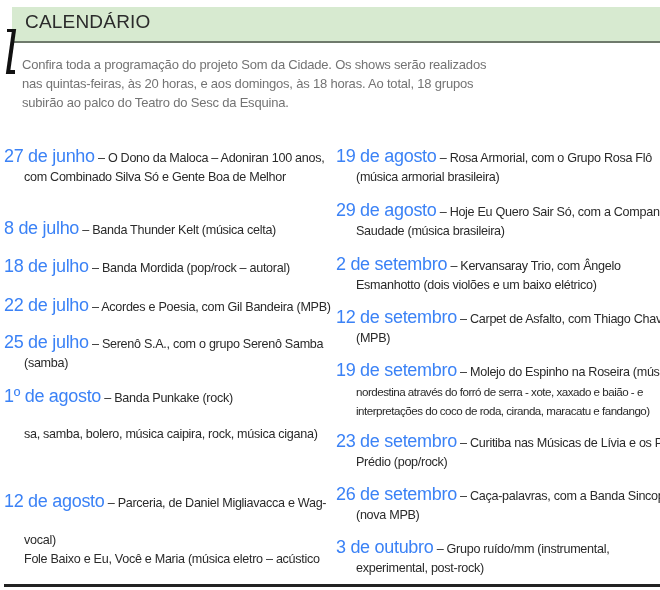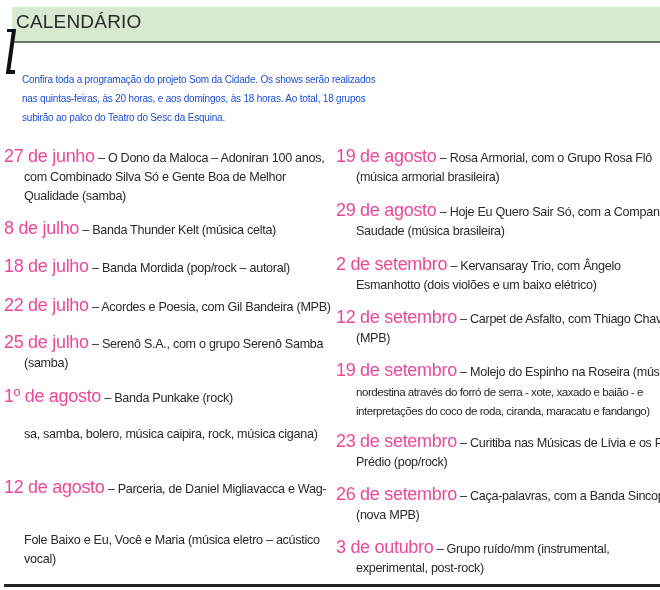--- a/index.html
+++ b/index.html
@@ -1,28 +1,28 @@
 <!DOCTYPE html>
 <html><head>
   <meta charset="utf-8">
   <style>
     html, body { margin: 0; padding: 0; background: #ffffff; }
     body { width: 660px; height: 590px; position: relative; overflow: hidden; font-family: "Liberation Sans", "DejaVu Sans", sans-serif; color: #2a2a2a; }
     .header-bar { position: absolute; left: 12px; top: 7px; width: 648px; height: 34px; background: #d7ead0; border-bottom: 2px solid #6f7a6c; }
-    .header-title { position: absolute; left: 16px; top: 11px; font-size: 19px; letter-spacing: 0.2px; color: #2b2b2b; }
+    .header-title { position: absolute; left: 25px; top: 11px; font-size: 19px; letter-spacing: 0.2px; color: #2b2b2b; }
     .bracket { position: absolute; left: 7px; top: 29px; width: 6px; height: 45px; }
     .bracket-top { position: absolute; left: 0; top: 0; width: 6px; height: 3px; background: #111; }
     .bracket-bar { position: absolute; left: 2px; top: 0; width: 4px; height: 45px; background: #111; transform: skewX(-8deg); }
     .bracket-bot { position: absolute; left: 0; top: 41px; width: 8px; height: 4px; background: #111; }
-    .intro { position: absolute; left: 22px; top: 70px; width: 540px; font-size: 10px; line-height: 19px; color: #1d4ed8; letter-spacing: -0.2px; }
+    .intro { position: absolute; left: 22px; top: 55px; width: 540px; font-size: 13px; line-height: 19px; color: #737373; letter-spacing: -0.2px; }
     .col { position: absolute; top: 147px; }
     .col-left { left: 4px; width: 336px; }
     .col-right { left: 336px; width: 324px; }
     .event { position: absolute; left: 0; font-size: 12.6px; line-height: 19px; color: #2a2a2a; letter-spacing: -0.3px; }
-    .event .date { color: #ec4899; font-size: 18px; letter-spacing: -0.3px; margin-top: 24px; }
+    .event .date { color: #3b82f6; font-size: 18px; letter-spacing: -0.3px; margin-top: 24px; }
     .event .dash { color: #2a2a2a; }
     .event .line1 { white-space: nowrap; }
     .event .cont { padding-left: 20px; white-space: nowrap; }
     .bottom-rule { position: absolute; left: 4px; top: 584px; width: 656px; height: 3px; background: #222; }
   </style>
 </head>
 <body>
 
 <div class="header-bar"></div>
 <div class="header-title">CALENDÁRIO</div>
@@ -36,47 +36,46 @@
 <div class="intro">
   <div>Confira toda a programação do projeto Som da Cidade. Os shows serão realizados</div>
   <div>nas quintas-feiras, às 20 horas, e aos domingos, às 18 horas. Ao total, 18 grupos</div>
   <div>subirão ao palco do Teatro do Sesc da Esquina.</div>
 </div>
 
 <div class="col col-left">
   <div class="event" style="top:0px">
     <div class="line1"><span class="date">27 de junho</span> <span class="dash">–</span> <span>O Dono da Maloca – Adoniran 100 anos,</span></div>
     <div class="cont">com Combinado Silva Só e Gente Boa de Melhor</div>
-    <div class="cont">Qualidade (samba)</div>
   </div>
   <div class="event" style="top:72px">
     <div class="line1"><span class="date">8 de julho</span> <span class="dash">–</span> <span>Banda Thunder Kelt (música celta)</span></div>
   </div>
   <div class="event" style="top:110px">
     <div class="line1"><span class="date">18 de julho</span> <span class="dash">–</span> <span>Banda Mordida (pop/rock – autoral)</span></div>
   </div>
   <div class="event" style="top:149px">
     <div class="line1"><span class="date">22 de julho</span> <span class="dash">–</span> <span>Acordes e Poesia, com Gil Bandeira (MPB)</span></div>
   </div>
   <div class="event" style="top:186px">
     <div class="line1"><span class="date">25 de julho</span> <span class="dash">–</span> <span>Serenô S.A., com o grupo Serenô Samba</span></div>
     <div class="cont">(samba)</div>
   </div>
   <div class="event" style="top:240px">
     <div class="line1"><span class="date">1º de agosto</span> <span class="dash">–</span> <span>Banda Punkake (rock)</span></div>
   </div>
   <div class="event" style="top:278px">
     <div class="cont">sa, samba, bolero, música caipira, rock, música cigana)</div>
   </div>
-  <div class="event" style="top:331px">
+  <div class="event" style="top:345px">
     <div class="line1"><span class="date">12 de agosto</span> <span class="dash">–</span> <span>Parceria, de Daniel Migliavacca e Wag-</span></div>
   </div>
   <div class="event" style="top:384px">
+    <div class="cont">vocal)</div>
     <div class="cont">Fole Baixo e Eu, Você e Maria (música eletro – acústico</div>
-    <div class="cont">vocal)</div>
   </div>
 </div>
 
 <div class="col col-right">
   <div class="event" style="top:0px">
     <div class="line1"><span class="date">19 de agosto</span> <span class="dash">–</span> <span>Rosa Armorial, com o Grupo Rosa Flô</span></div>
     <div class="cont">(música armorial brasileira)</div>
   </div>
   <div class="event" style="top:54px">
     <div class="line1"><span class="date">29 de agosto</span> <span class="dash">–</span> <span>Hoje Eu Quero Sair Só, com a Companhia</span></div>

